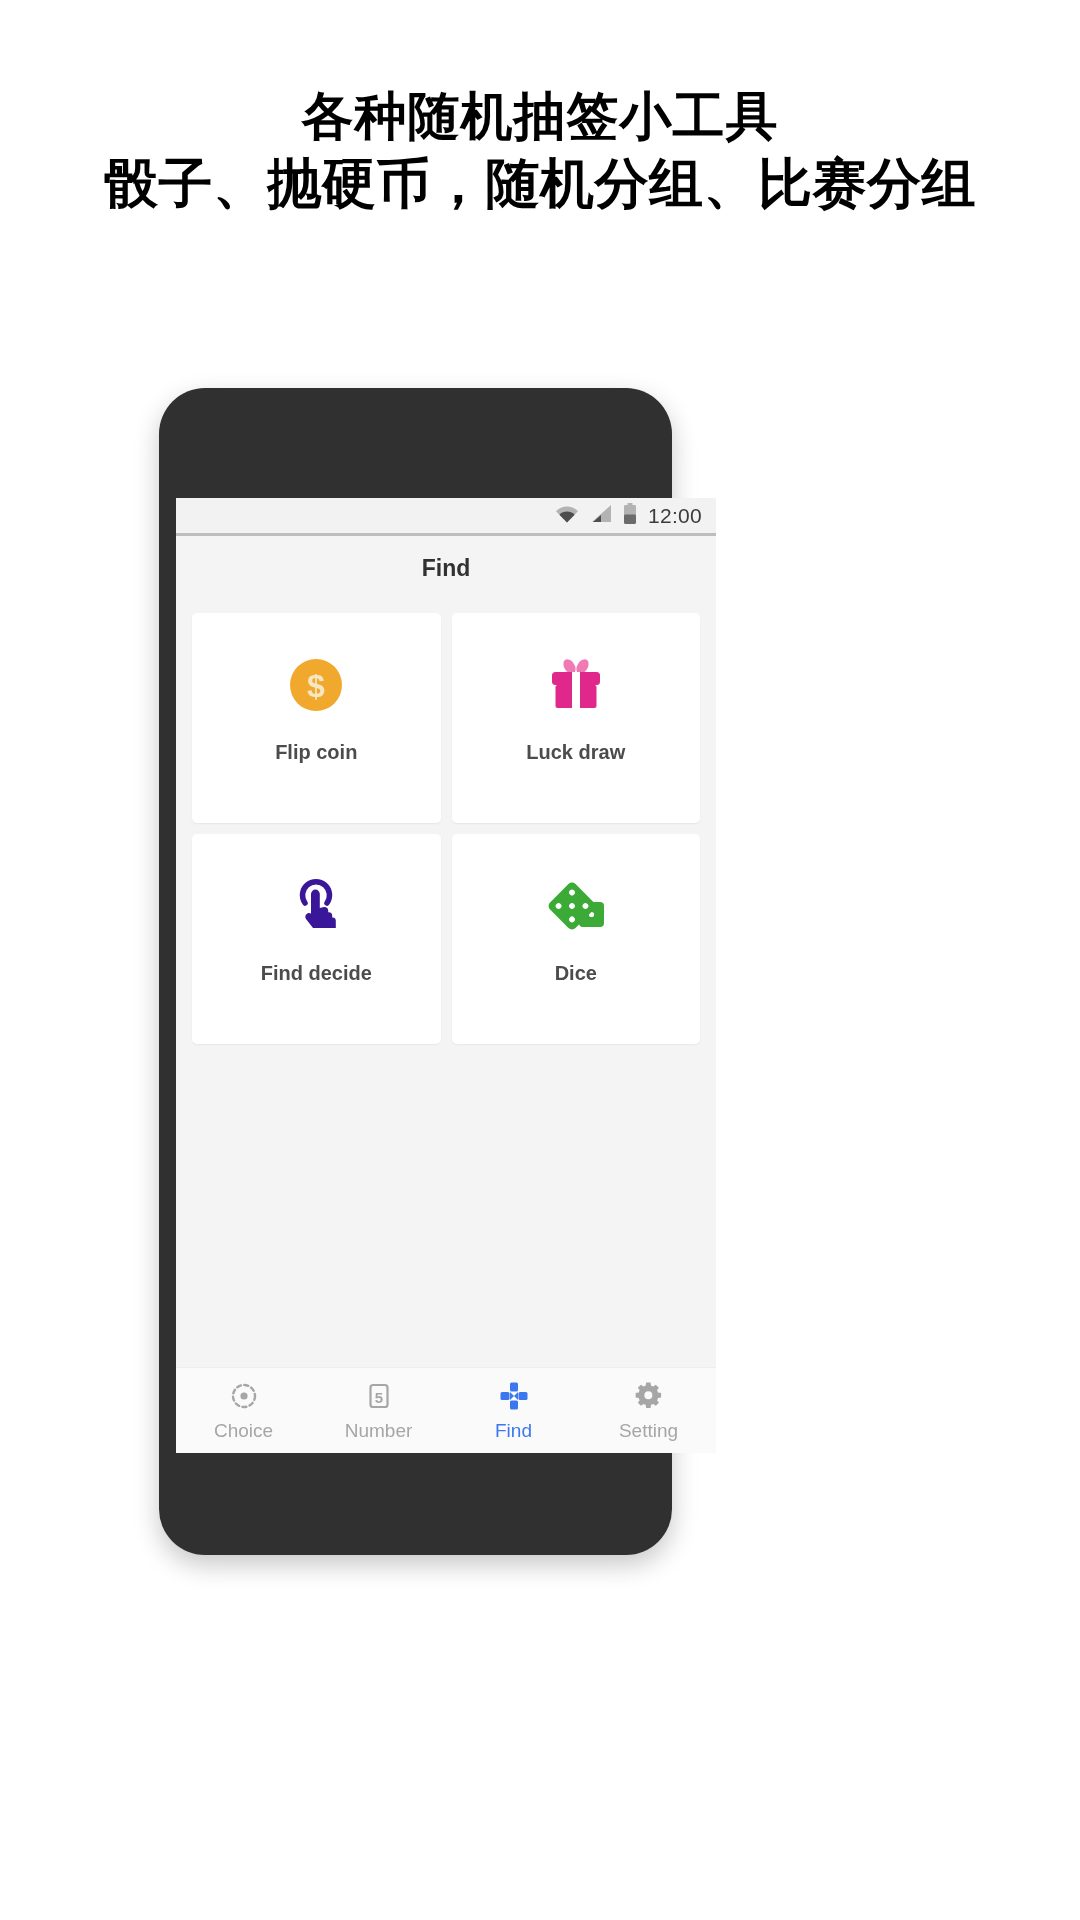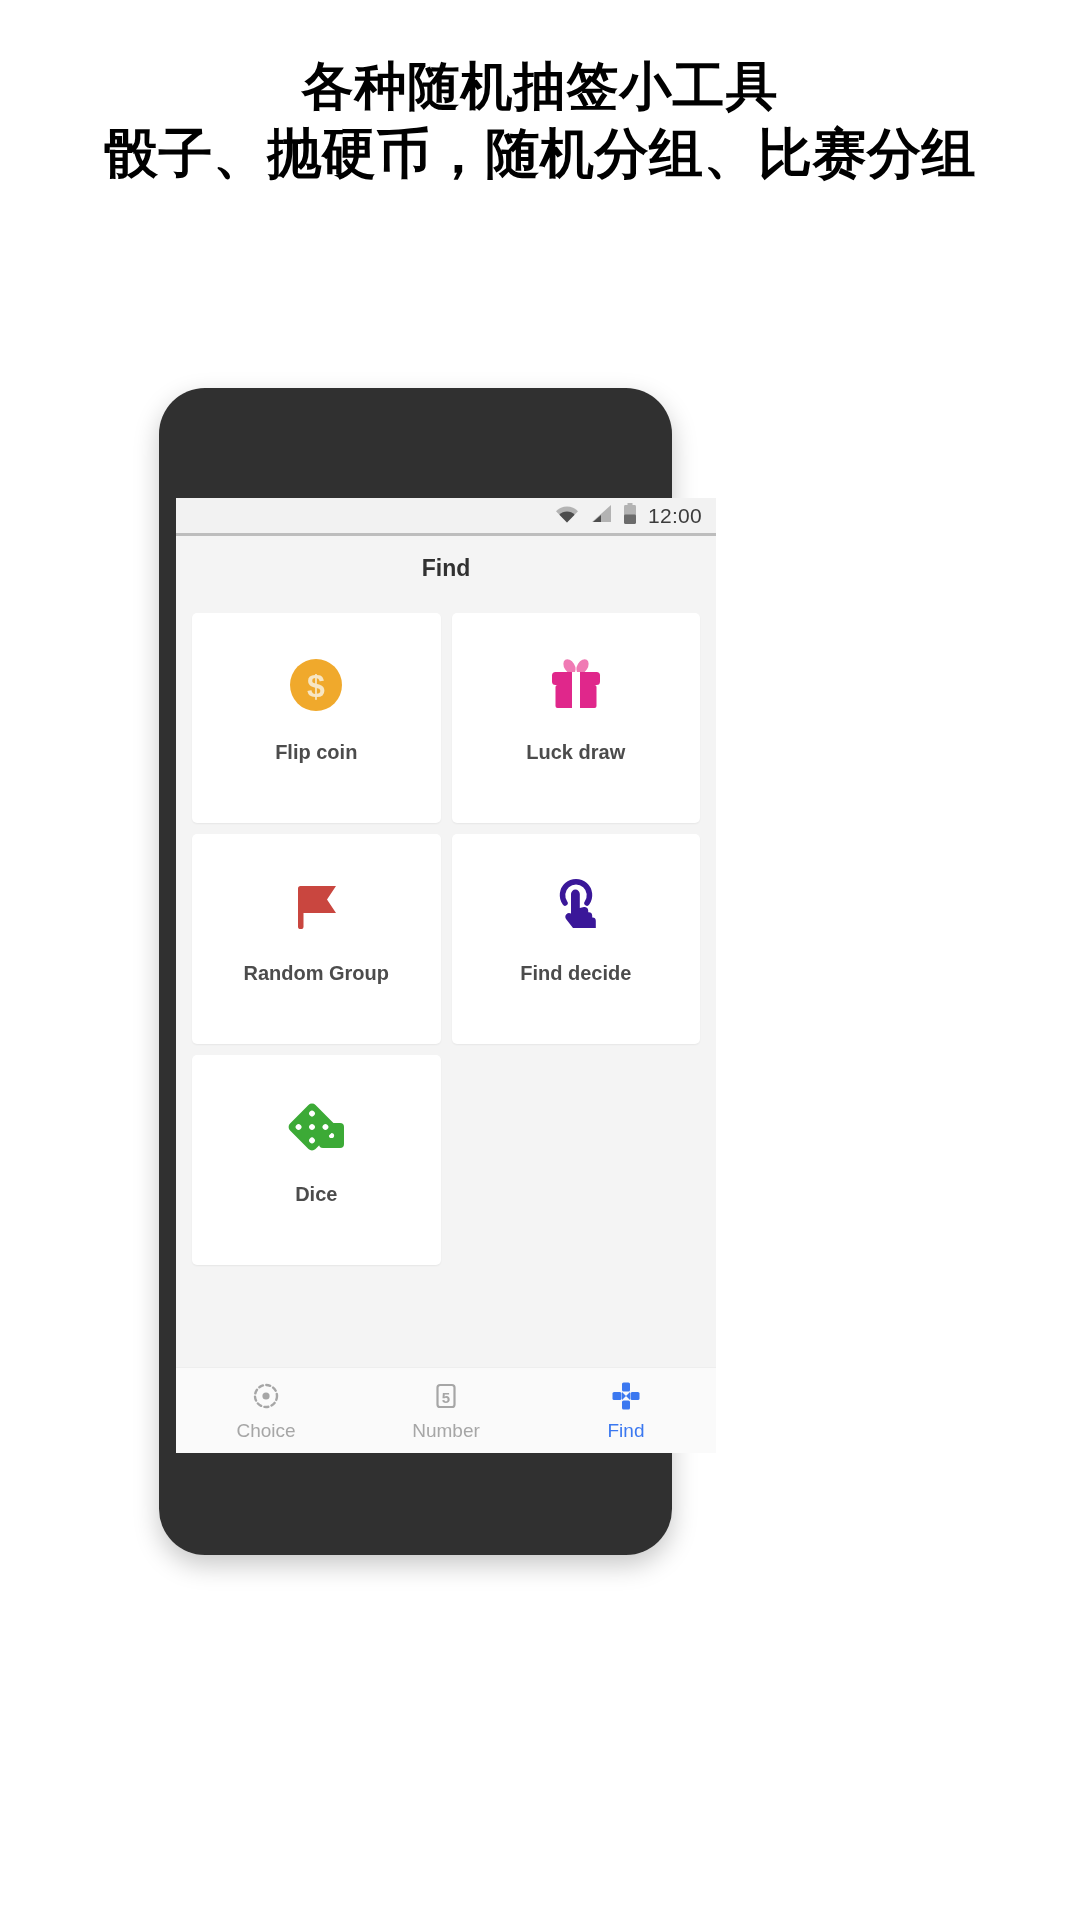--- a/index.html
+++ b/index.html
@@ -7,21 +7,21 @@
     width: 1080px; height: 1920px;
     background: #ffffff;
     font-family: "Liberation Sans", "DejaVu Sans", sans-serif;
     overflow: hidden;
   }
   .page { position: relative; width: 1080px; height: 1920px; }
 
   
   .promo {
     position: absolute; top: 0; left: 0; width: 1080px;
-    padding-top: 56px;
+    padding-top: 86px;
     text-align: center;
   }
   .promo-title {
     font-size: 52px;
     font-weight: 700;
     color: #000000;
     letter-spacing: 1px;
     line-height: 1.18;
   }
   .promo-sub {
@@ -207,29 +207,20 @@
                 <ellipse cx="23.5" cy="11.5" rx="5.2" ry="8" transform="rotate(-32 23.5 11.5)" fill="#f07ab4"></ellipse>
                 <ellipse cx="36.5" cy="11.5" rx="5.2" ry="8" transform="rotate(32 36.5 11.5)" fill="#f07ab4"></ellipse>
                 <rect x="6" y="17" width="48" height="13" rx="3.5" fill="#e0278b"></rect>
                 <rect x="9.5" y="30" width="41" height="23" rx="2" fill="#e0278b"></rect>
                 <rect x="26" y="17" width="8" height="36" fill="#ffffff"></rect>
               </svg>
             </div>
             <div class="card-label">Luck draw</div>
           </div>
 
-          <div class="card">
-            <div class="card-icon">
-              <svg width="60" height="60" viewBox="0 0 60 60">
-                <rect x="12" y="10" width="5.5" height="43" rx="2.6" fill="#c9463f"></rect>
-                <path d="M14.5 10 L50 10 L41 23.5 L50 37 L14.5 37 Z" fill="#c9463f"></path>
-              </svg>
-            </div>
-            <div class="card-label">Random Group</div>
-          </div>
 
           <div class="card">
             <div class="card-icon">
               <svg width="60" height="60" viewBox="0 0 60 60">
                 <path d="M19 27 A13.5 13.5 0 1 1 41 27" fill="none" stroke="#3a1799" stroke-width="5.5" stroke-linecap="round"></path>
                 <path d="M25 18 a4.4 4.4 0 0 1 8.8 0 L33.8 32 L38 31 a3.6 3.6 0 0 1 4.2 3.2
                          l0 2 a3.6 3.6 0 0 1 4 3.2 l0 2.2 a3.4 3.4 0 0 1 3.6 3.2 L49.8 52
                          L27 52 L20 43 a3.8 3.8 0 0 1 5 -5.4 L25 34 Z" fill="#3a1799"></path>
               </svg>
             </div>
@@ -287,19 +278,35 @@
               <rect x="11" y="1.5" width="8" height="9" rx="1.6" fill="#3b78f0"></rect>
               <rect x="11" y="19.5" width="8" height="9" rx="1.6" fill="#3b78f0"></rect>
               <rect x="1.5" y="11" width="9" height="8" rx="1.6" fill="#3b78f0"></rect>
               <rect x="19.5" y="11" width="9" height="8" rx="1.6" fill="#3b78f0"></rect>
               <path d="M11 11 L15 15 L19 11 L19 19 L15 15 L11 19 Z" fill="#3b78f0"></path>
             </svg>
           </span>
           <span class="nav-label">Find</span>
         </div>
 
+        <div class="navitem">
+          <span class="nav-icon">
+            <svg width="30" height="30" viewBox="0 0 30 30">
+              <path d="M15 3.5 l2.3 0 0.7 3.1 a8.6 8.6 0 0 1 2.1 1.2 l2.9 -1.3 1.6 1.6 -1.3 2.9
+                       a8.6 8.6 0 0 1 1.2 2.1 l3.1 0.7 0 2.3 -3.1 0.7 a8.6 8.6 0 0 1 -1.2 2.1
+                       l1.3 2.9 -1.6 1.6 -2.9 -1.3 a8.6 8.6 0 0 1 -2.1 1.2 l-0.7 3.1 -2.3 0" fill="none"></path>
+              <path d="M26.2 17.3 v-4.6 l-3.3 -0.55 a8.4 8.4 0 0 0 -0.95 -2.3 l1.95 -2.7 -3.25 -3.25
+                       -2.7 1.95 a8.4 8.4 0 0 0 -2.3 -0.95 L15.1 1.6 h-4.6 L9.95 4.9 a8.4 8.4 0 0 0 -2.3 0.95
+                       L4.95 3.9 1.7 7.15 3.65 9.85 a8.4 8.4 0 0 0 -0.95 2.3 L-0.6 12.7 v4.6 l3.3 0.55
+                       a8.4 8.4 0 0 0 0.95 2.3 L1.7 22.85 l3.25 3.25 2.7 -1.95 a8.4 8.4 0 0 0 2.3 0.95
+                       l0.55 3.3 h4.6 l0.55 -3.3 a8.4 8.4 0 0 0 2.3 -0.95 l2.7 1.95 3.25 -3.25 -1.95 -2.7
+                       a8.4 8.4 0 0 0 0.95 -2.3 Z M12.8 19.2 a4.2 4.2 0 1 1 0 -8.4 4.2 4.2 0 0 1 0 8.4 Z" fill="#a6a6a6" transform="translate(2.2,0) scale(0.95) "></path>
+            </svg>
+          </span>
+          <span class="nav-label">Setting</span>
+        </div>
 
       </div>
 
     </div>
   </div>
 
 </div>
 
 </body></html>

